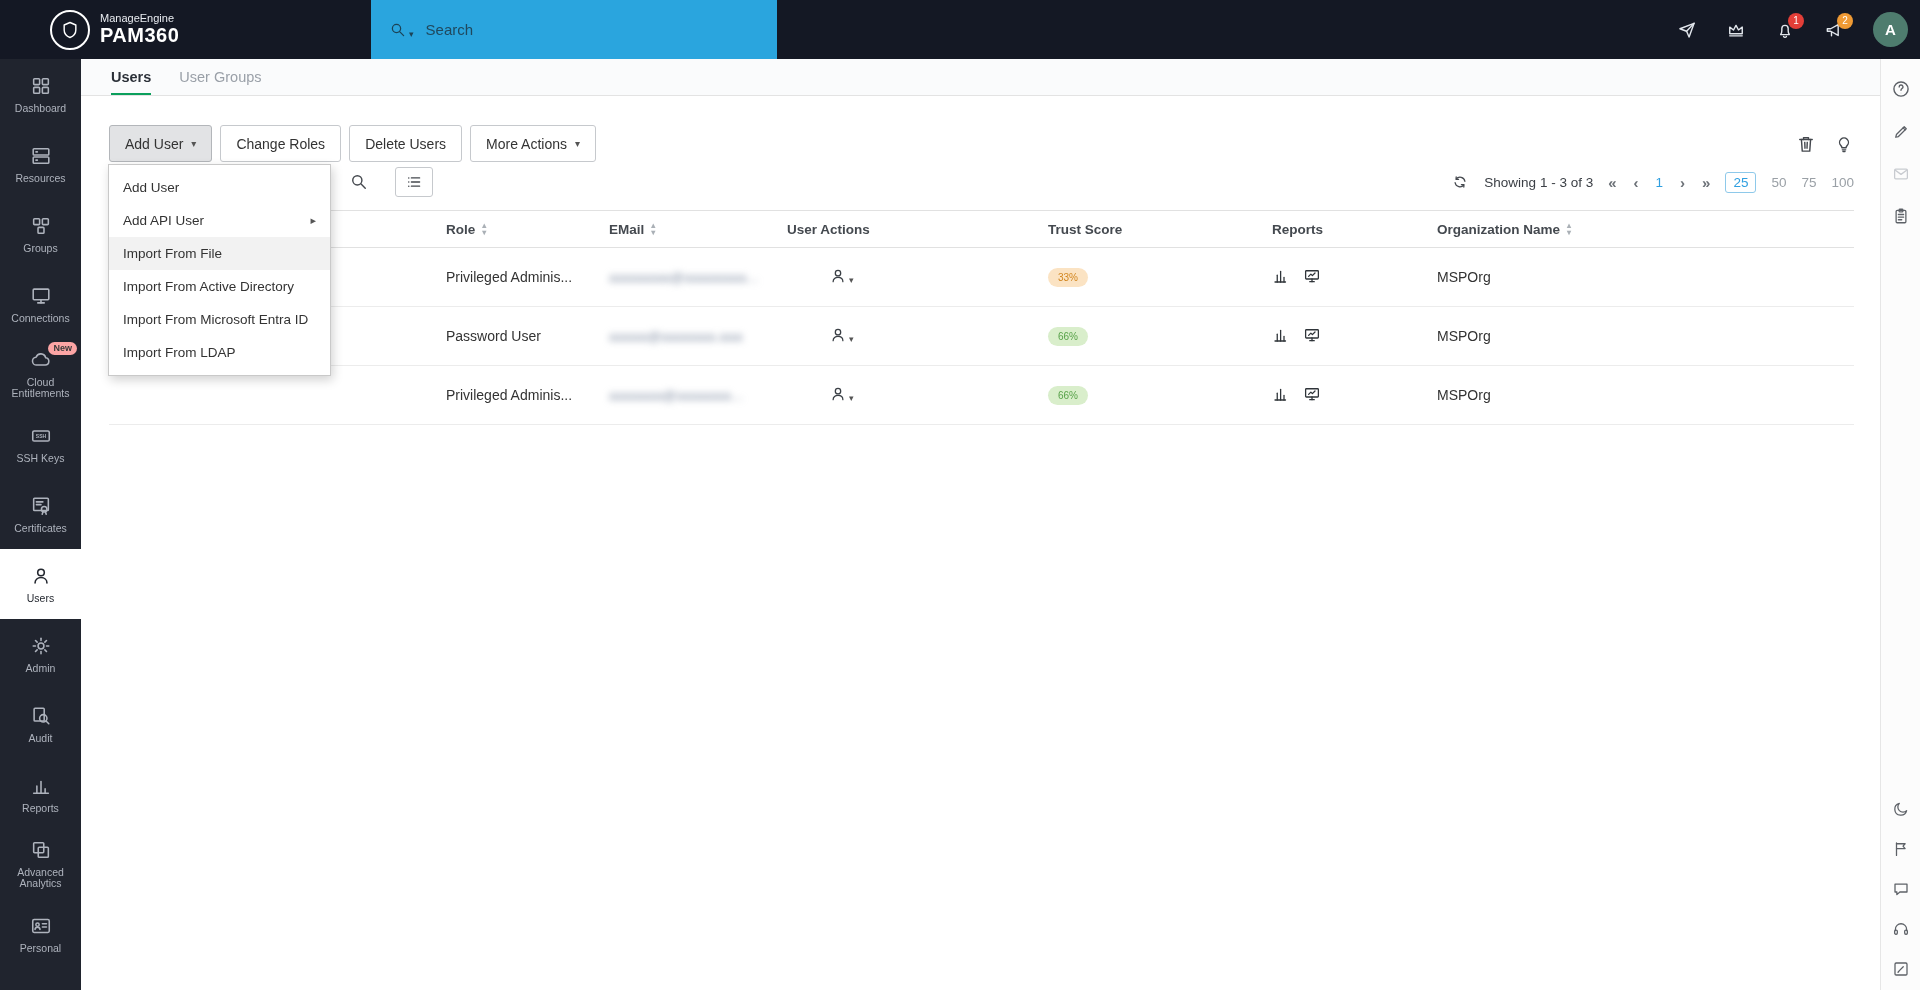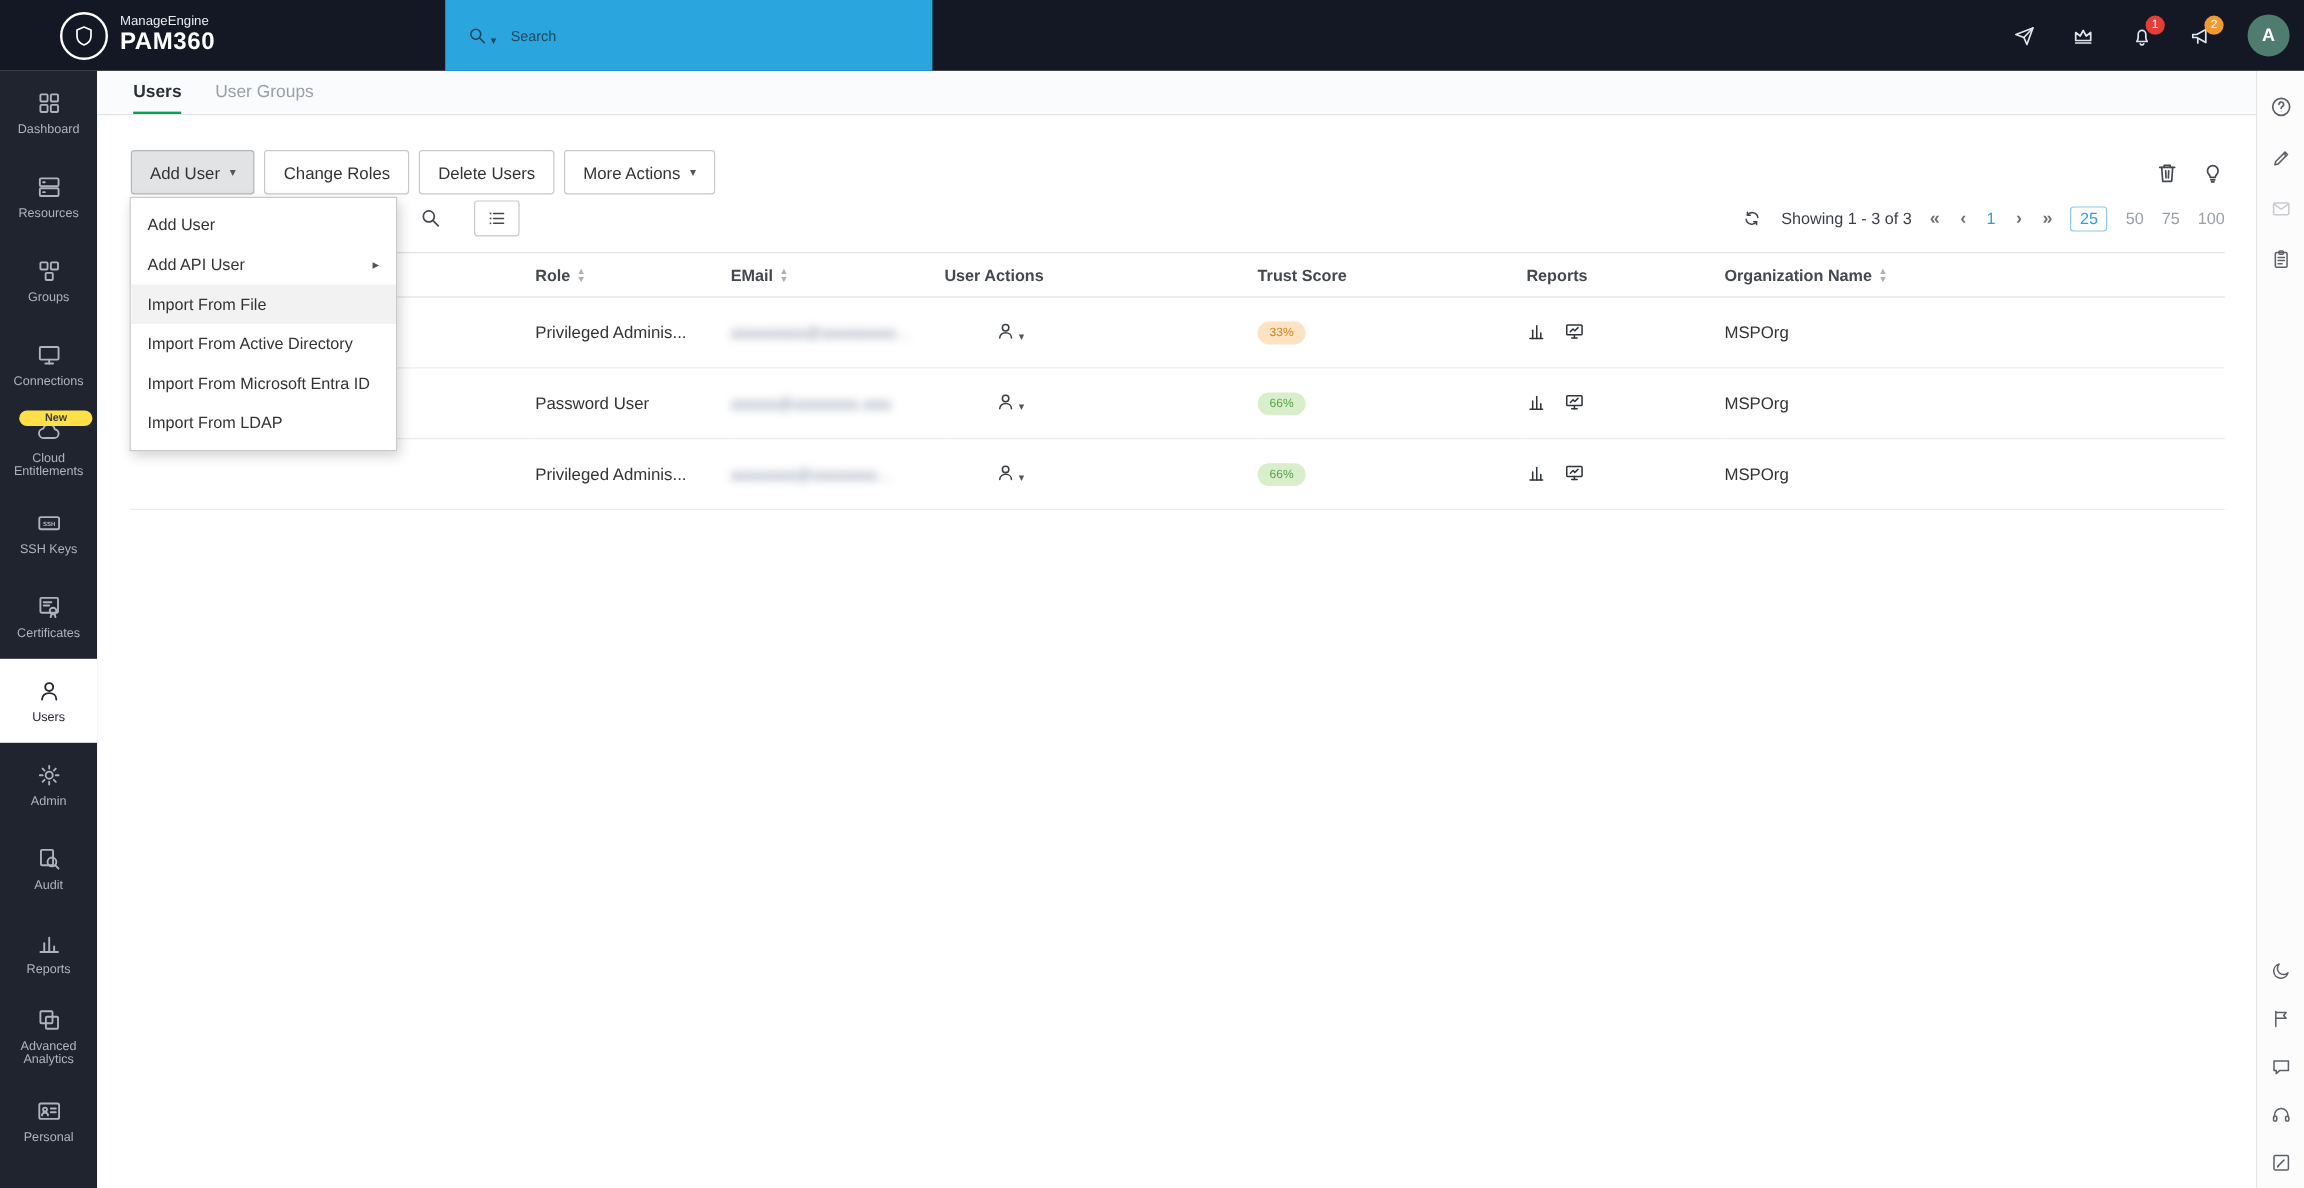--- a/index.html
+++ b/index.html
@@ -15,43 +15,43 @@
   .logo-badge { width:40px; height:40px; border-radius:50%; border:2px solid #fff; color:#fff;
                 display:flex; align-items:center; justify-content:center; }
   .brand-text { display:flex; flex-direction:column; line-height:1.05; }
   .brand-l1 { font-size:11px; color:#e9ecf1; }
   .brand-l2 { font-size:20px; font-weight:bold; color:#fff; letter-spacing:.5px; }
 
   .searchbox { position:absolute; left:371px; top:0; width:406px; height:59px; background:#2AA5DE;
                display:flex; align-items:center; gap:12px; padding:0 18px; color:#1c4356; cursor:text; }
   .search-scope { display:flex; align-items:flex-end; gap:2px; }
   .search-caret { font-size:9px; line-height:9px; color:#1c4356; }
-  .search-ph { font-size:12px; color:#20495e; }
+  .search-ph { font-size:15px; color:#20495e; }
 
   .top-right { position:absolute; right:0; top:0; height:59px; display:flex; align-items:center; gap:29px;
                padding-right:12px; color:#e2e6ec; }
   .top-ic { position:relative; cursor:pointer; display:flex; }
   .tb-badge { position:absolute; top:-7px; right:-9px; min-width:16px; height:16px; border-radius:8px;
               color:#fff; font-size:10px; display:flex; align-items:center; justify-content:center; padding:0 4px; }
   .tb-badge.red { background:#e33e38; }
   .tb-badge.orange { background:#f09a34; }
   .avatar { width:35px; height:35px; border-radius:50%; background:#4e7c6e; color:#fff; font-weight:bold;
             font-size:15px; display:flex; align-items:center; justify-content:center; cursor:pointer; }
 
   
   .shell { display:flex; height:931px; }
 
   
   .sidebar { width:81px; background:#20242e; display:flex; flex-direction:column; flex:0 0 81px; }
   .side-item { height:70px; display:flex; flex-direction:column; align-items:center; justify-content:center;
                gap:6px; color:#aeb3bd; font-size:10.5px; text-align:center; cursor:pointer; position:relative;
                padding:4px 3px; line-height:11px; }
   .side-item.active { background:#ffffff; color:#23272f; }
-  .side-new { position:absolute; top:3px; right:4px; background:#fde047; color:#3a3a3a; font-size:9px;
-              padding:1px 21px; border-radius:7px; font-weight:bold; }
+  .side-new { position:absolute; top:3px; right:4px; background:#fca5a5; color:#3a3a3a; font-size:9px;
+              padding:1px 5px; border-radius:7px; font-weight:bold; }
 
   
   .rail { width:40px; flex:0 0 40px; background:#fcfcfc; border-left:1px solid #e6e6e6; position:relative;
           display:flex; flex-direction:column; align-items:center; color:#5d6167; }
   .rail-top { display:flex; flex-direction:column; align-items:center; gap:24px; padding-top:20px; }
   .rail-bottom { position:absolute; bottom:12px; display:flex; flex-direction:column; align-items:center; gap:22px; }
   .rail .disabled { color:#c8cbd0; }
   .rail-ic { cursor:pointer; display:flex; }
 
   

